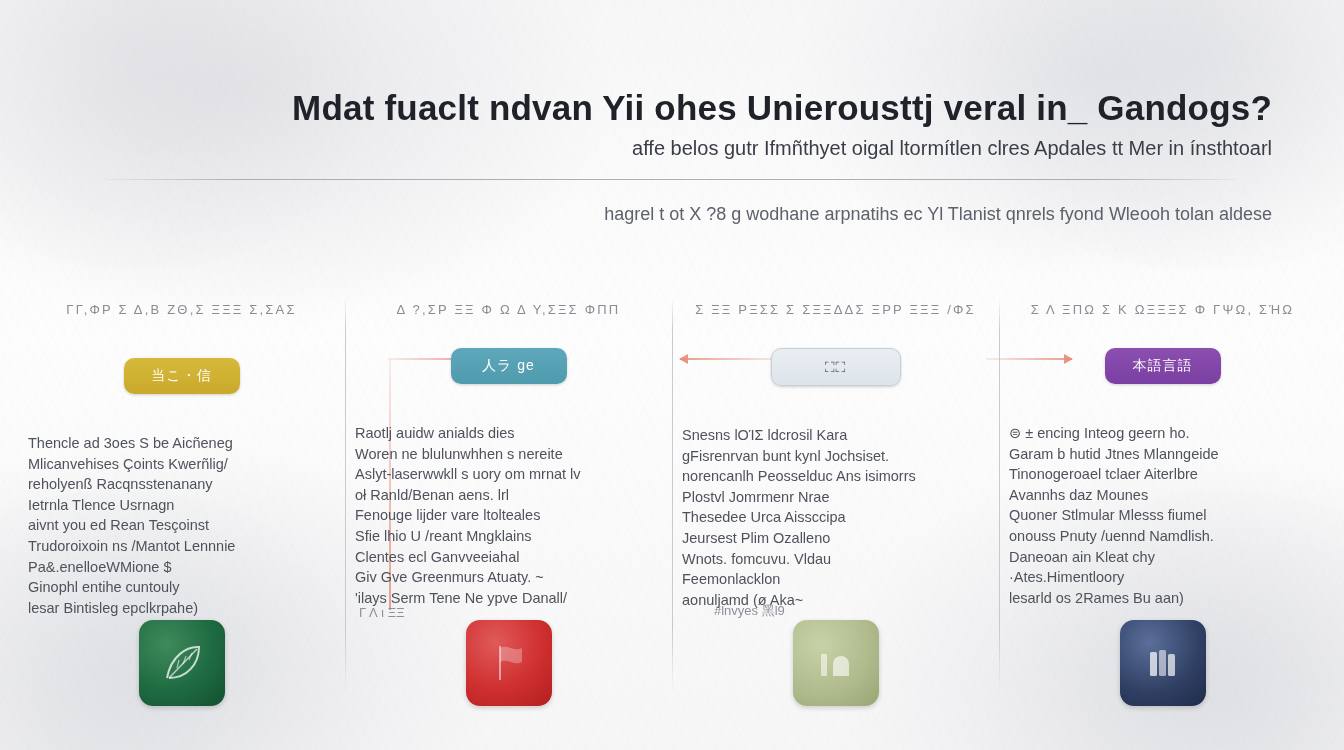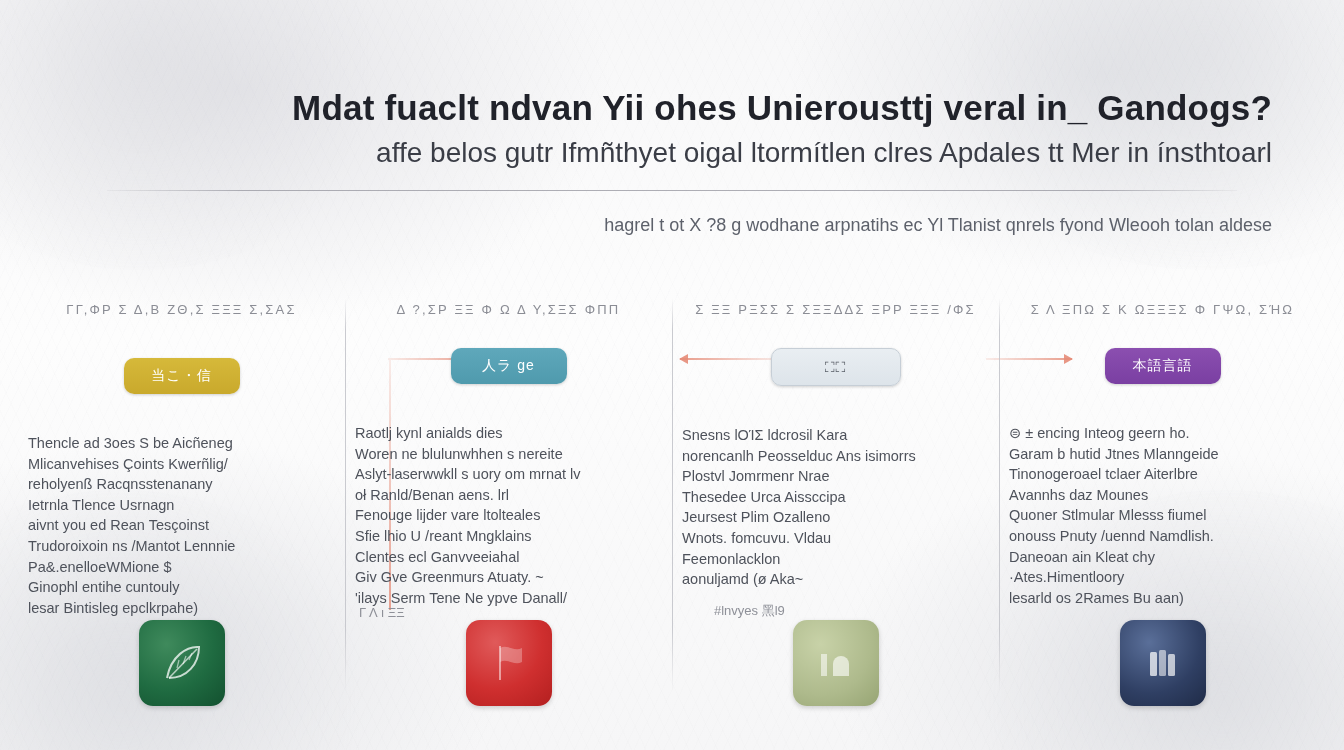--- a/index.html
+++ b/index.html
@@ -55,21 +55,21 @@
   .title-line1 {
     font-size: 35px;
     font-weight: bold;
     color: #20222a;
     letter-spacing: 0.2px;
     line-height: 1.12;
     filter: blur(0.35px);
     white-space: nowrap;
   }
   .title-line2 {
-    font-size: 28px;
+    font-size: 20px;
     font-weight: normal;
     color: #3a3d46;
     line-height: 1.3;
     margin-top: 8px;
     filter: blur(0.45px);
     white-space: nowrap;
   }
   .divider {
     width: 1130px;
     height: 1px;
@@ -275,21 +275,21 @@
             <path d="M20 30 L22 22 M26 26 L29 18 M32 22 L35 15" stroke="rgba(255,255,255,0.55)" stroke-width="1.3"></path>
           </svg>
         </div>
       </div>
     </div>
 
     <div class="column">
       <div class="col-caption">Δ  ?,ΣΡ ΞΞ Φ  Ω  Δ  Υ,ΣΞΣ  ΦΠΠ</div>
       <div class="pill p1">人ラ ge</div>
       <div class="lines">
-        <div class="line">Raotlj kynl anialds dies</div>
+        <div class="line">Raotlj auidw anialds dies</div>
         <div class="line">Woren ne blulunwhhen s nereite</div>
         <div class="line">Aslyt-laserwwkll s uory om mrnat lv</div>
         <div class="line">oł  Ranld/Benan aens. lrl</div>
         <div class="line">Fenouge lijder vare ltolteales</div>
         <div class="line">Sfie lhio U /reant Mngklains</div>
         <div class="line">Clentes ecl Ganvveeiahal</div>
         <div class="line">Giv Gve Greenmurs Atuaty. ~</div>
         <div class="line">'ilays Serm Tene Ne ypve Danall/</div>
       </div>
       <div class="note" style="left:14px;">Γ Λ ı  ΞΞ</div>
@@ -301,20 +301,21 @@
           </svg>
         </div>
       </div>
     </div>
 
     <div class="column">
       <div class="col-caption">Σ  ΞΞ  ΡΞΣΣ  Σ  ΣΞΞΔΔΣ  ΞΡΡ ΞΞΞ /ΦΣ</div>
       <div class="pill p2">⛶⛶</div>
       <div class="lines">
         <div class="line">Snesns lΟΊΣ ldcrosil Kara</div>
+        <div class="line">gFisrenrvan bunt kynl  Jochsiset.</div>
         <div class="line">norencanlh Peosselduc Ans isimorrs</div>
         <div class="line">Plostvl Jomrmenr Nrae</div>
         <div class="line">Thesedee Urca Aissccipa</div>
         <div class="line">Jeursest Plim Ozalleno</div>
         <div class="line">Wnots. fomcuvu. Vldau</div>
         <div class="line">Feemonlacklon</div>
         <div class="line">aonuljamd (ø Aka~</div>
       </div>
       <div class="note" style="left:42px;">#lnvyes  黑l9</div>
       <div class="tile t2">

